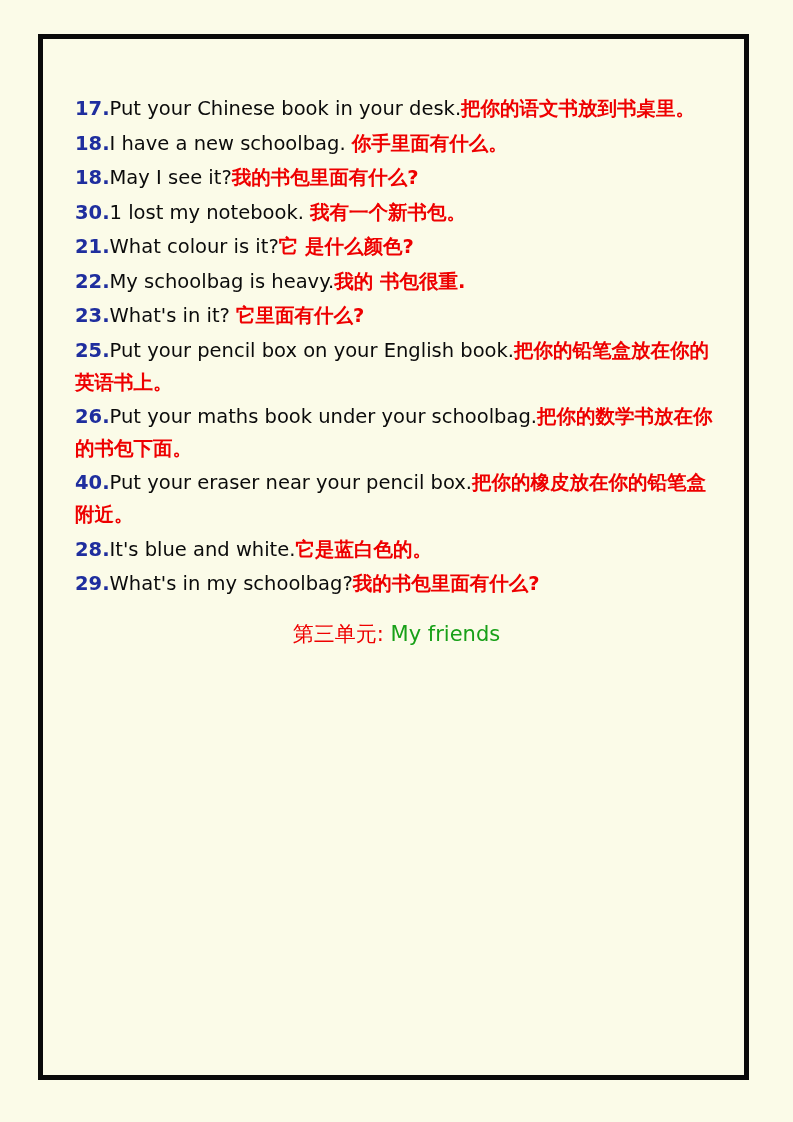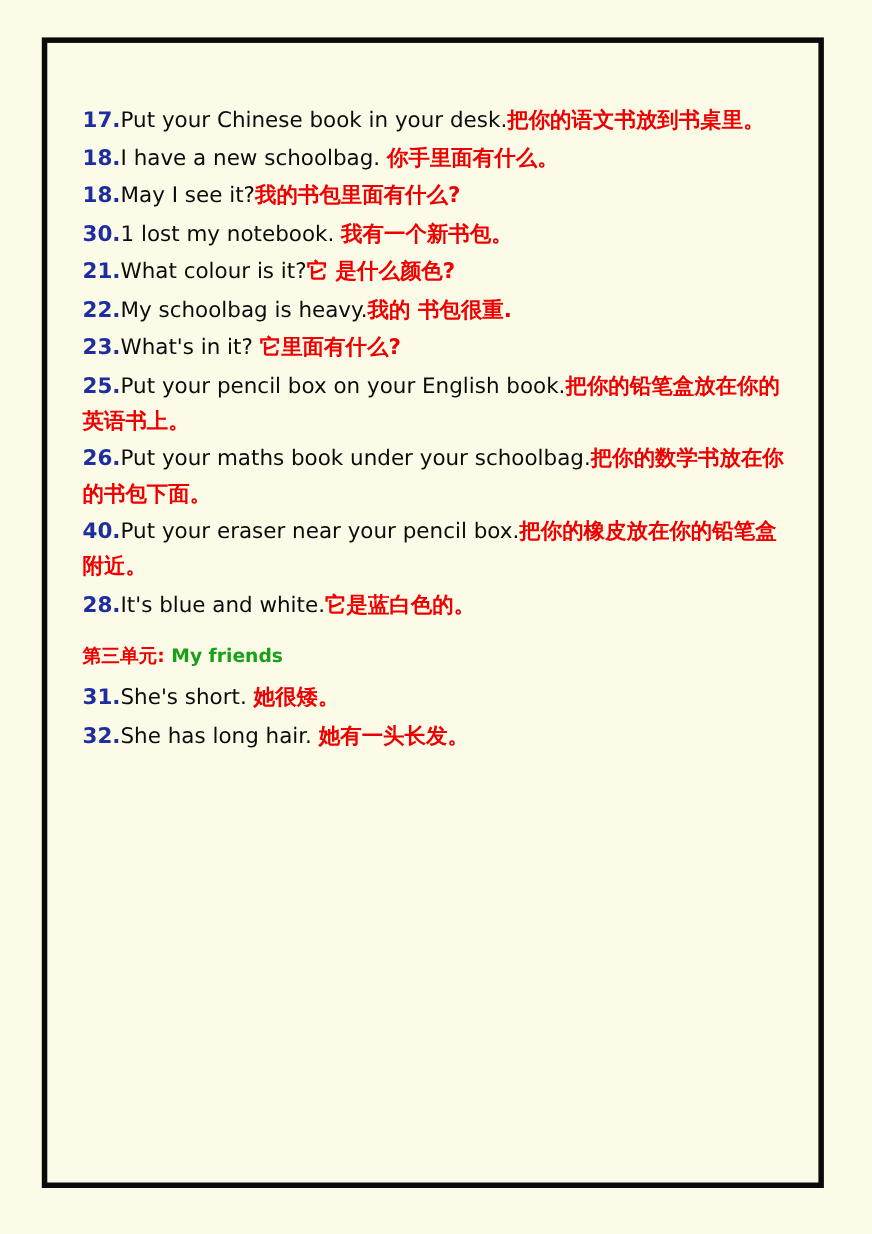--- a/index.html
+++ b/index.html
@@ -38,24 +38,24 @@
   }
   .en {
     color: #0b0b0b;
     font-weight: 500;
   }
   .cn {
     color: #ee0000;
     font-weight: bold;
   }
   .section-title {
-    text-align: left;
+    text-align: center;
     margin: 20px 0 10px 0;
-    font-size: 17px;
-    font-weight: bold;
+    font-size: 21px;
+    font-weight: normal;
   }
   .section-title .cn-head {
     color: #ee0000;
   }
   .section-title .en-head {
     color: #18a018;
   }
 </style>
 </head>
 <body>
@@ -68,25 +68,22 @@
         <p class="line"><span class="num">18.</span><span class="en">I have a new schoolbag. </span><span class="cn">你手里面有什么。</span></p>
         <p class="line"><span class="num">18.</span><span class="en">May I see it?</span><span class="cn">我的书包里面有什么?</span></p>
         <p class="line"><span class="num">30.</span><span class="en">1 lost my notebook. </span><span class="cn">我有一个新书包。</span></p>
         <p class="line"><span class="num">21.</span><span class="en">What colour is it?</span><span class="cn">它 是什么颜色?</span></p>
         <p class="line"><span class="num">22.</span><span class="en">My schoolbag is heavy.</span><span class="cn">我的 书包很重.</span></p>
         <p class="line"><span class="num">23.</span><span class="en">What's in it? </span><span class="cn">它里面有什么?</span></p>
         <p class="line"><span class="num">25.</span><span class="en">Put your pencil box on your English book.</span><span class="cn">把你的铅笔盒放在你的英语书上。</span></p>
         <p class="line"><span class="num">26.</span><span class="en">Put your maths book under your schoolbag.</span><span class="cn">把你的数学书放在你的书包下面。</span></p>
         <p class="line"><span class="num">40.</span><span class="en">Put your eraser near your pencil box.</span><span class="cn">把你的橡皮放在你的铅笔盒附近。</span></p>
         <p class="line"><span class="num">28.</span><span class="en">It's blue and white.</span><span class="cn">它是蓝白色的。</span></p>
+        <p class="line"><span class="num">29.</span><span class="en">What's in my schoolbag?</span><span class="cn">我的书包里面有什么?</span></p>
       </div>
 
     <div class="section-title">
       <span class="cn-head">第三单元:</span><span class="en-head"> My friends</span>
     </div>
 
-    <div id="lines-bottom">
-        <p class="line"><span class="num">31.</span><span class="en">She's short. </span><span class="cn">她很矮。</span></p>
-        <p class="line"><span class="num">32.</span><span class="en">She has long hair. </span><span class="cn">她有一头长发。</span></p>
-      </div>
 
   </div>
 </div>
 
 </body></html>

